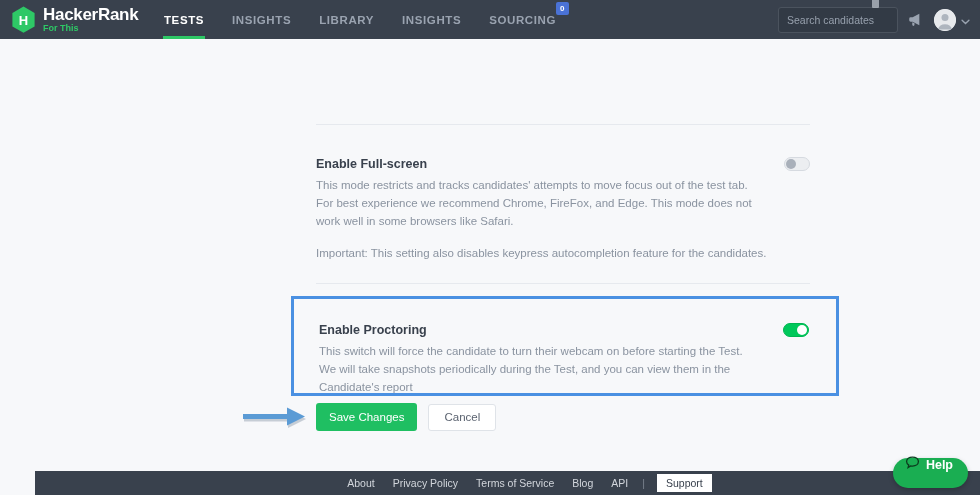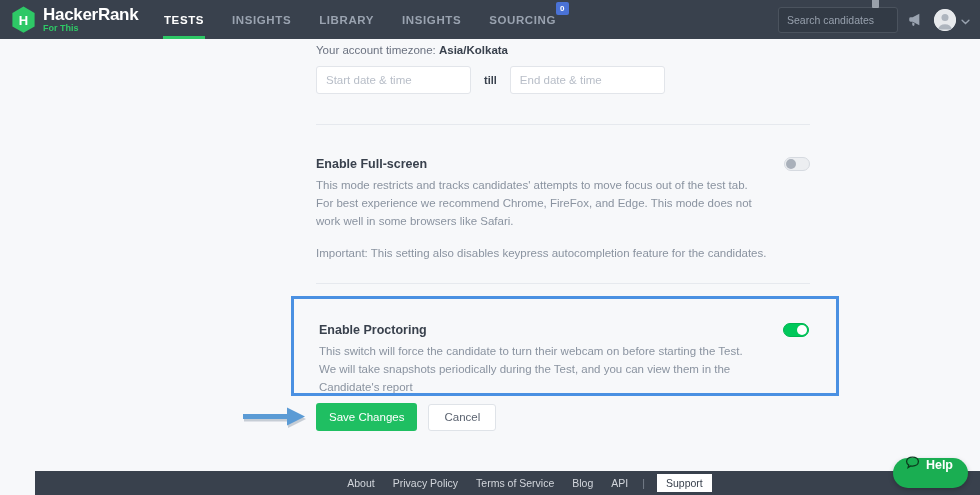--- a/index.html
+++ b/index.html
@@ -233,31 +233,20 @@
           <path d="M1 1.4 L5 5.2 L9 1.4" stroke="#9aa3b0" stroke-width="1.6" fill="none" stroke-linecap="round"></path>
         </svg>
       </span>
     </div>
   </div>
 </div>
 <div class="cursor-artifact"></div>
 
 <div class="content">
 
-  <div class="panel" style="top:0px;">
-    <div class="tzline">
-      <span>Your account timezone:</span>
-      <b>Asia/Kolkata</b>
-    </div>
-    <div class="daterow">
-      <input class="dtinput" type="text" placeholder="Start date &amp; time" style="">
-      <span class="till">till</span>
-      <input class="dtinput" type="text" placeholder="End date &amp; time" style="">
-    </div>
-  </div>
 
   <div class="panel" style="top:85px;">
     <div class="divider"></div>
   </div>
 
   <div class="panel setting" style="top:118px;">
     <div class="setting-title">Enable Full-screen</div>
     <div class="toggle off">
       <div class="knob"></div>
     </div>

